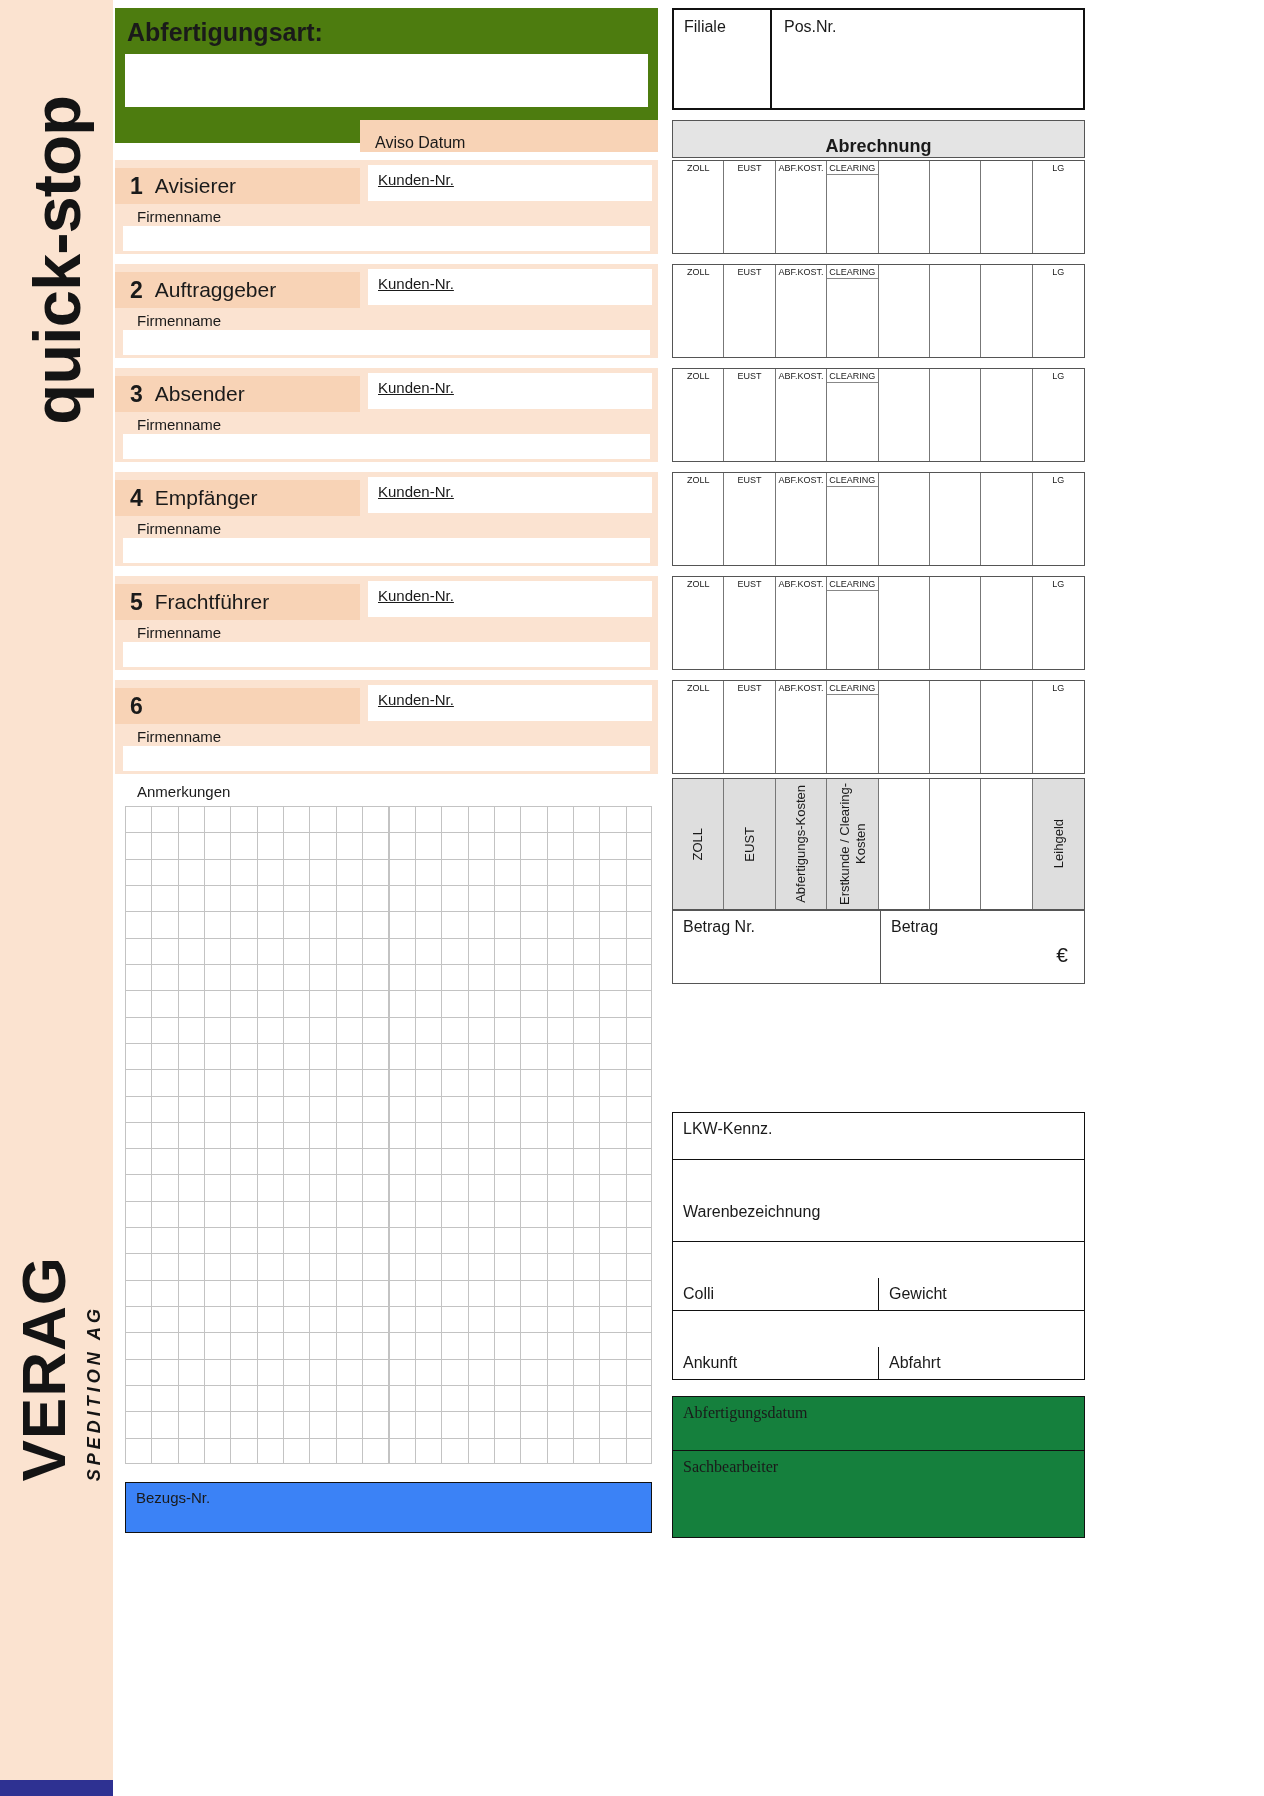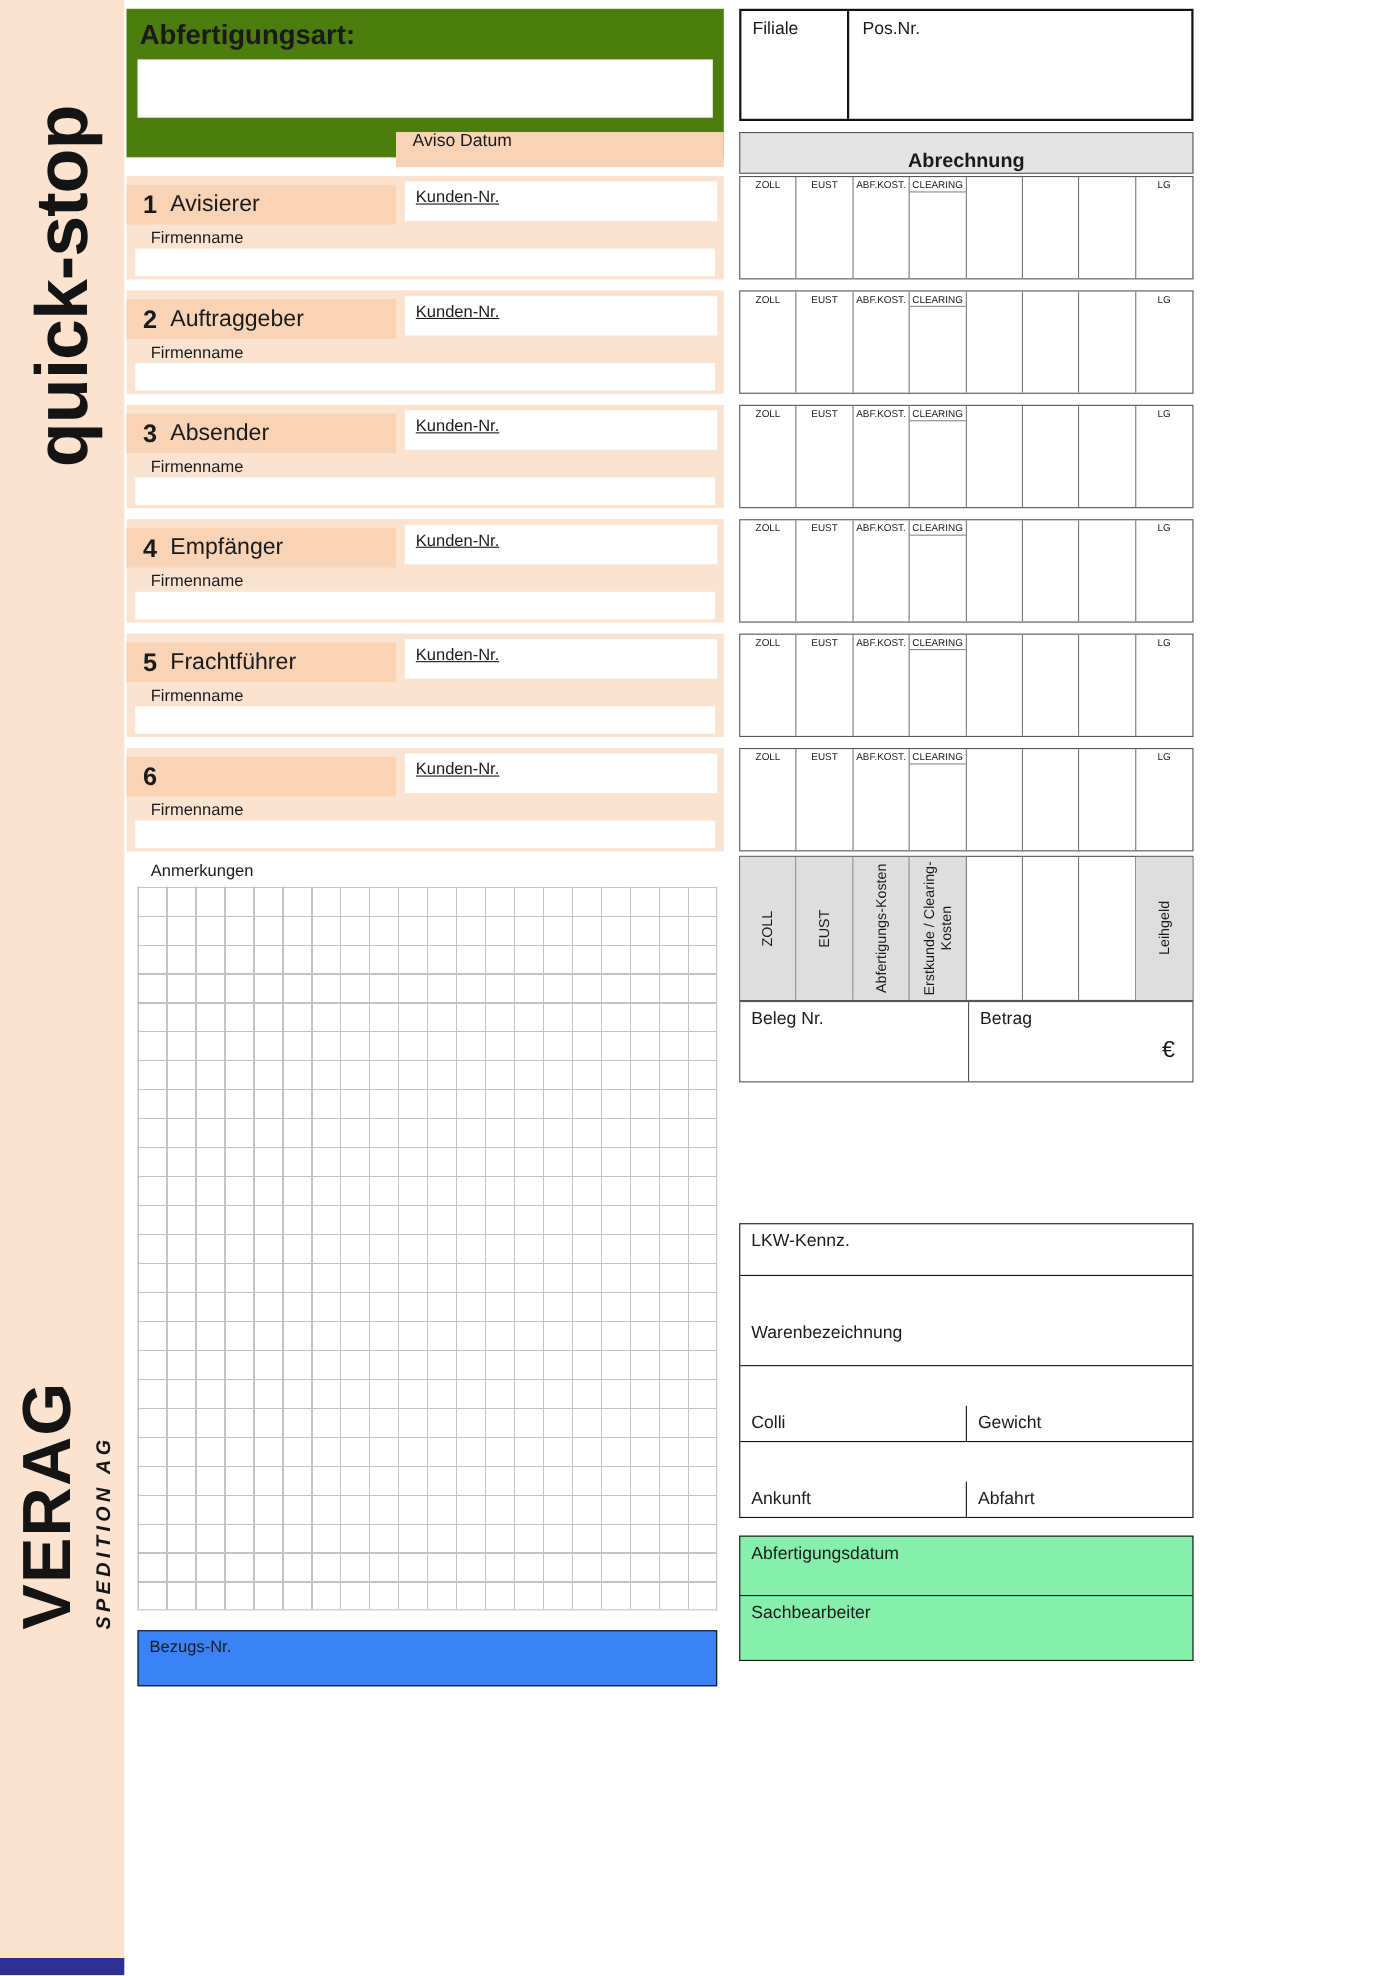--- a/index.html
+++ b/index.html
@@ -18,21 +18,21 @@
 
   
   .abf-block { position:absolute; left:115px; top:8px; width:543px; height:135px; background:#4d7c0f; }
   .abf-title { position:absolute; left:12px; top:10px; font-size:25px; font-weight:bold; }
   .abf-input { position:absolute; left:10px; top:46px; width:523px; height:53px; background:#fff; }
 
   .filiale-box { position:absolute; left:672px; top:8px; width:413px; height:102px; border:2px solid #111; display:flex; background:#fff; }
   .filiale-cell { width:98px; border-right:2px solid #111; padding:8px 10px; font-size:16px; }
   .pos-cell { flex:1; padding:8px 12px; font-size:16px; }
 
-  .aviso-strip { position:absolute; left:360px; top:120px; width:298px; height:32px; background:#f8d3b6; display:flex; align-items:flex-start; padding-left:15px; font-size:16px; }
+  .aviso-strip { position:absolute; left:360px; top:120px; width:298px; height:32px; background:#f8d3b6; display:flex; align-items:flex-end; padding-left:15px; font-size:16px; }
 
   .abr-header { position:absolute; left:672px; top:120px; width:413px; height:38px; background:#e4e4e4; border:1px solid #555; display:flex; align-items:flex-end; justify-content:center; font-size:18px; font-weight:600; }
 
   
   .section { position:absolute; left:115px; width:543px; height:94px; background:#fbe3d1; }
   .section-strip { position:absolute; left:0; top:8px; width:245px; height:36px; background:#f8d3b6; display:flex; align-items:center; padding-left:15px; gap:12px; }
   .section-num { font-size:23px; font-weight:bold; }
   .section-name { font-size:21px; }
   .kunden-field { position:absolute; left:253px; top:5px; width:284px; height:36px; background:#fff; padding:6px 10px;text-decoration:underline; }
   .small-label { font-size:15px; color:#1a1a1a; }
@@ -69,21 +69,21 @@
 
   
   .ship-box { position:absolute; left:672px; top:1112px; width:413px; height:268px; border:1.5px solid #111; display:flex; flex-direction:column; background:#fff;gap:36px; }
   .ship-row { flex:1; border-bottom:1.5px solid #111; padding:7px 10px; font-size:16px; }
   .ship-row.split { display:flex; padding:0; }
   .ship-row:last-child { border-bottom:none; }
   .ship-cell { width:206px; border-right:1.5px solid #111; padding:7px 10px; font-size:16px; }
   .ship-cell:last-child { border-right:none; flex:1; }
 
   
-  .proc-box { position:absolute; left:672px; top:1396px; width:413px; height:114px; border:1.5px solid #111; display:flex; flex-direction:column; background:#86efac; }
+  .proc-box { position:absolute; left:672px; top:1396px; width:413px; height:142px; border:1.5px solid #111; display:flex; flex-direction:column; background:#15803d;font-family:Liberation Serif, serif; }
   .proc-row { padding:7px 10px; font-size:16px; }
   .proc-row.first { height:54px; border-bottom:1.5px solid #111; }
   .proc-row.second { flex:1; }
 </style>
 </head>
 <body>
 
 <div class="page">
 
   <div class="sidebar">
@@ -333,21 +333,21 @@
     <div class="vfoot-cell"></div>
     <div class="vfoot-cell"></div>
     <div class="vfoot-cell"></div>
     <div class="vfoot-cell shaded">
         <span class="vcell-label">Leihgeld</span>
       </div>
   </div>
 
   <div class="beleg-row">
     <div class="beleg-cell">
-      <span>Beleg Nr.</span>
+      <span>Betrag Nr.</span>
     </div>
     <div class="betrag-cell">
       <span>Betrag</span>
       <span class="euro">€</span>
     </div>
   </div>
 
   <div class="anm-label small-label">Anmerkungen</div>
   <div class="notes-grid"></div>
   <div class="bezugs-box">

